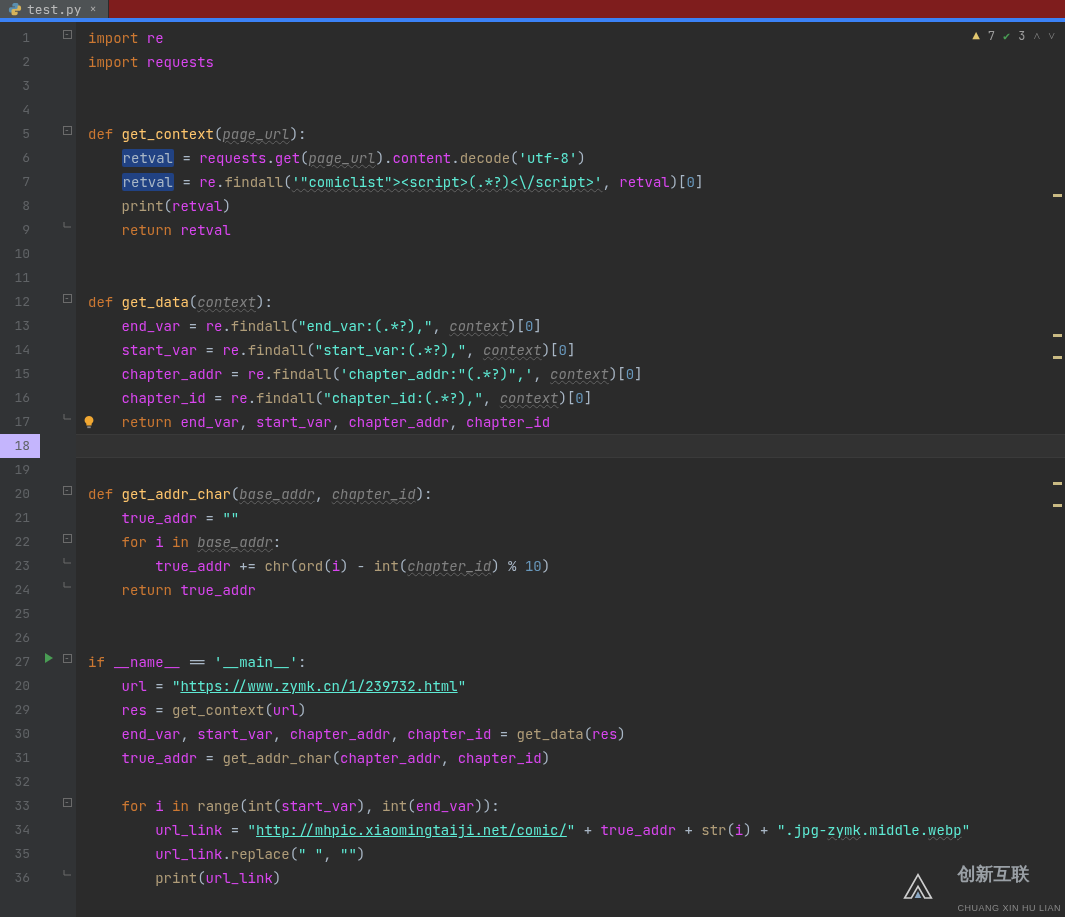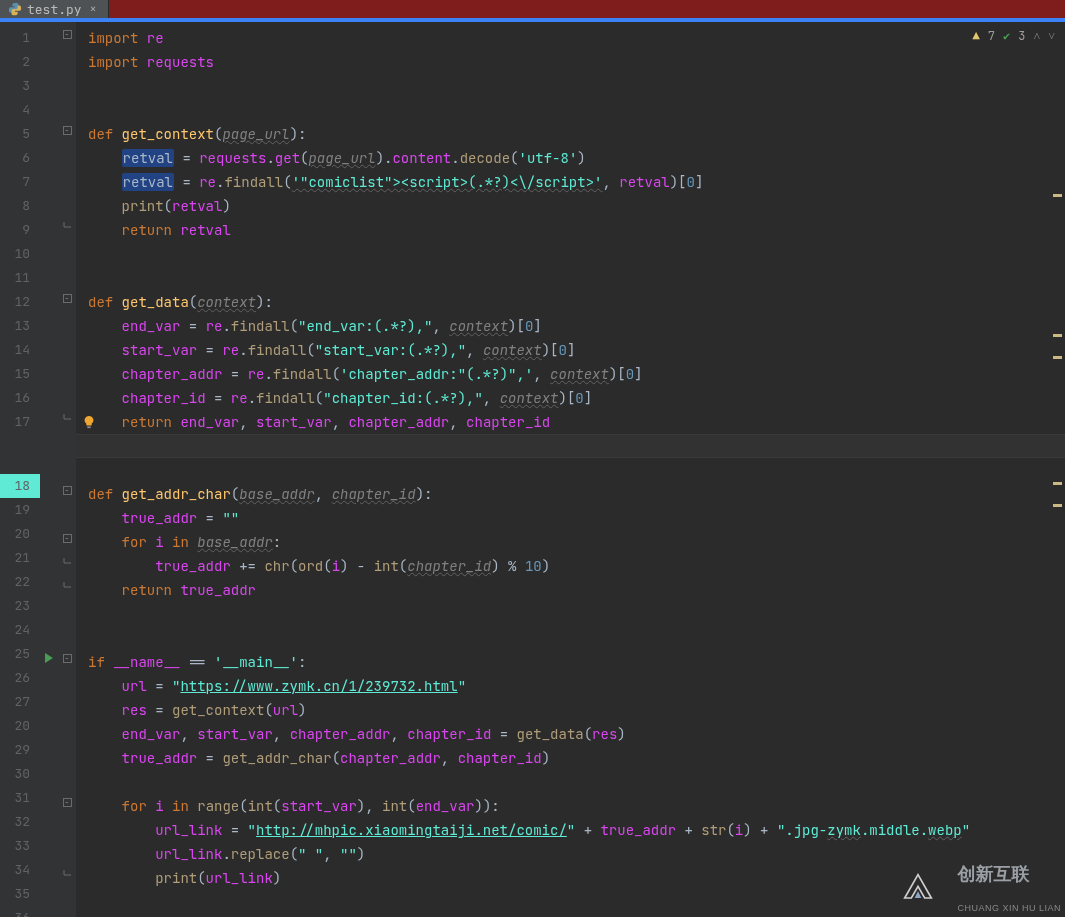--- a/index.html
+++ b/index.html
@@ -61,21 +61,21 @@
     padding-top: 4px;
     user-select: none;
     flex: none;
   }
   .gutter .ln {
     height: 24px;
     line-height: 24px;
     padding-right: 10px;
     font-size: 13px;
   }
-  .gutter .ln[data-hl="1"] { background:#5eead4;margin-top:40px; }
+  .gutter .ln[data-hl="1"] { background:#c4b5fd; }
   .run-icon-gutter {
     width:18px;
     background:#313335;
     flex:none;
   }
   .run-icon-gutter .cell { height:24px; display:flex; align-items:center; justify-content:center;}
   .fold-gutter {
     width: 18px;
     background:#313335;
     flex:none;

